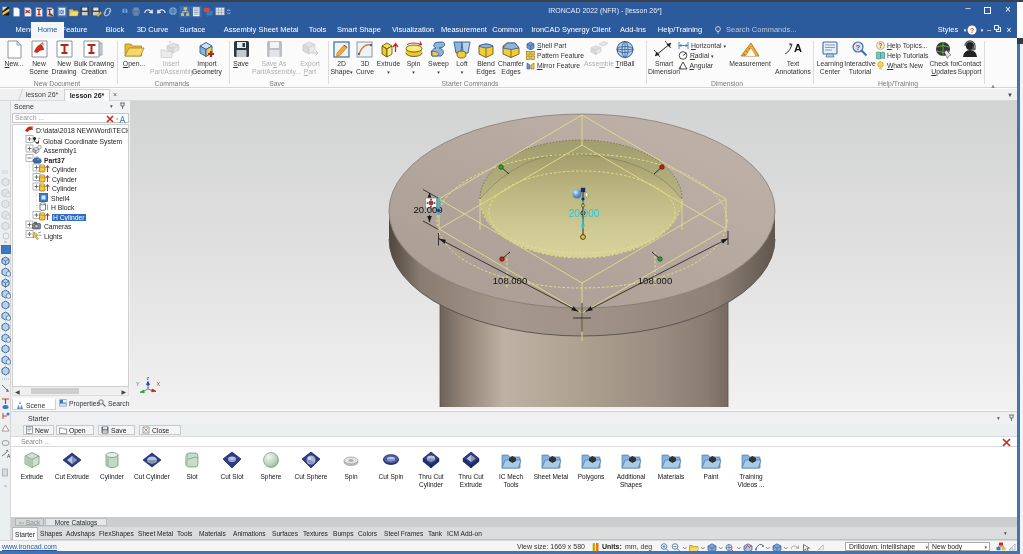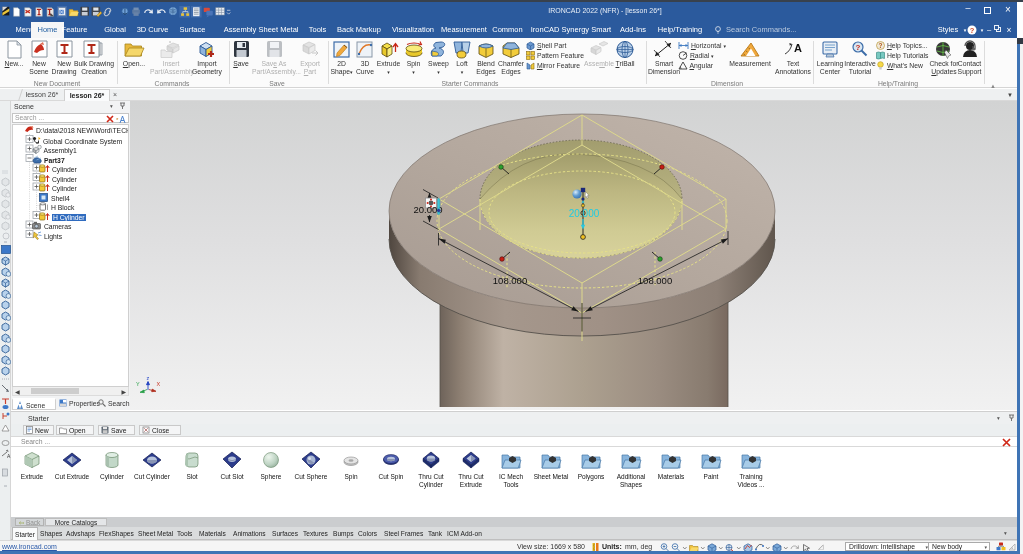--- a/index.html
+++ b/index.html
@@ -173,31 +173,31 @@
     </svg>
 
     <div class="abs winbtn" style="left:962px;top:3px;width:12px;text-align:center">–</div>
     <div class="abs" style="left:984px;top:7px;width:7px;height:7px;border:1px solid #fff"></div>
     <div class="abs winbtn" style="left:1002px;top:4px;width:12px;text-align:center;font-size:10px">×</div>
   </div>
   <div class="abs" id="tabrow">
     <div class="rtab" style="left:13px;width:24px">Menu</div>
     <div class="rtab" id="tab-home" style="left:31px;width:33px">Home</div>
     <div class="rtab" style="left:59px;width:31px">Feature</div>
-    <div class="rtab" style="left:101px;width:28px">Global</div>
+    <div class="rtab" style="left:101px;width:28px">Block</div>
     <div class="rtab" style="left:133px;width:39px">3D Curve</div>
     <div class="rtab" style="left:176px;width:33px">Surface</div>
     <div class="rtab" style="left:221px;width:38px">Assembly</div>
     <div class="rtab" style="left:256px;width:45px">Sheet Metal</div>
     <div class="rtab" style="left:306px;width:23px">Tools</div>
-    <div class="rtab" style="left:333px;width:52px">Back Markup</div>
+    <div class="rtab" style="left:333px;width:52px">Smart Shape</div>
     <div class="rtab" style="left:389px;width:48px">Visualization</div>
     <div class="rtab" style="left:441px;width:44px">Measurement</div>
     <div class="rtab" style="left:489px;width:37px">Common</div>
-    <div class="rtab" style="left:530px;width:82px">IronCAD Synergy Smart</div>
+    <div class="rtab" style="left:530px;width:82px">IronCAD Synergy Client</div>
     <div class="rtab" style="left:616px;width:34px">Add-Ins</div>
     <div class="rtab" style="left:654px;width:52px">Help/Training</div>
     <svg class="abs" style="left:714px;top:3px" width="8" height="10" viewBox="0 0 8 10">
         <circle cx="4" cy="4" r="2.4" fill="none" stroke="#cfd9e6" stroke-width="0.9"></circle>
         <path d="M3 6.5 h2 M3.2 8 h1.6" stroke="#cfd9e6" stroke-width="0.8"></path>
       </svg>
     <div class="rtab" style="left:726px;width:90px;text-align:left;color:#b9c8dd">Search Commands...</div>
     <div class="rtab" style="left:934px;width:28px">Styles</div>
     <div class="rtab" style="left:962px;width:6px;font-size:5px">▾</div>
     <svg class="abs" style="left:967px;top:3px" width="10" height="10" viewBox="0 0 10 10">

